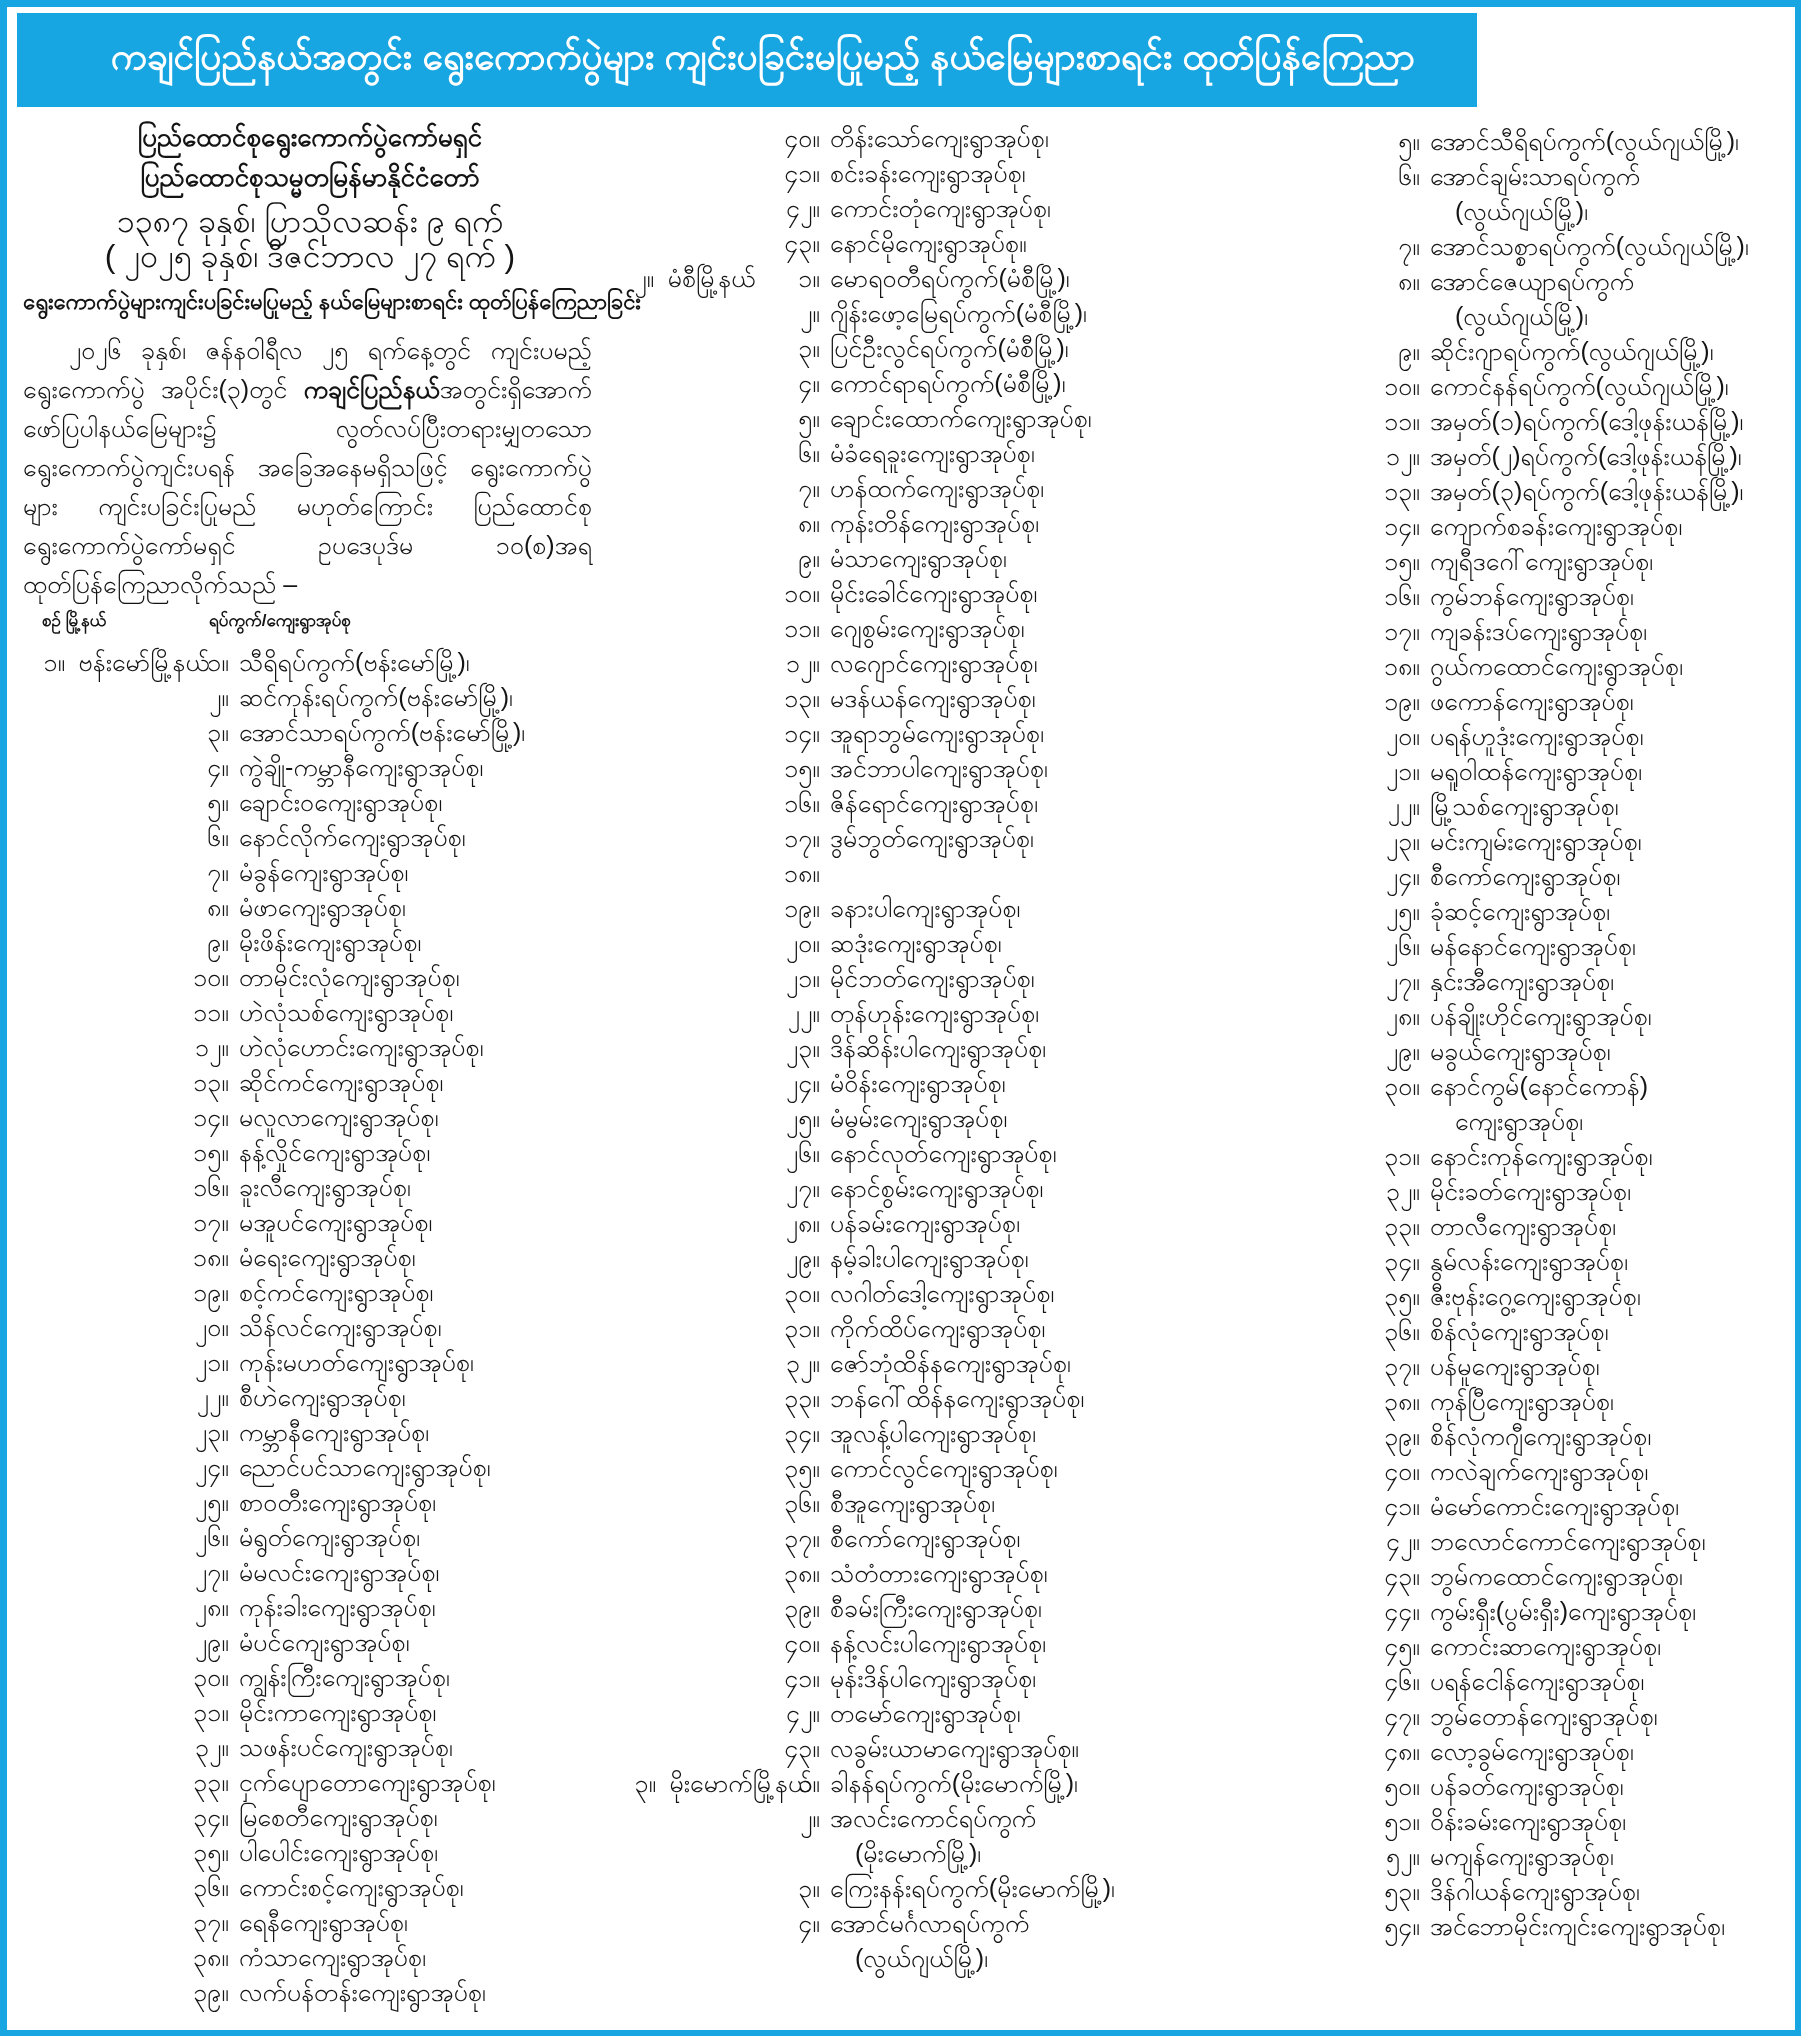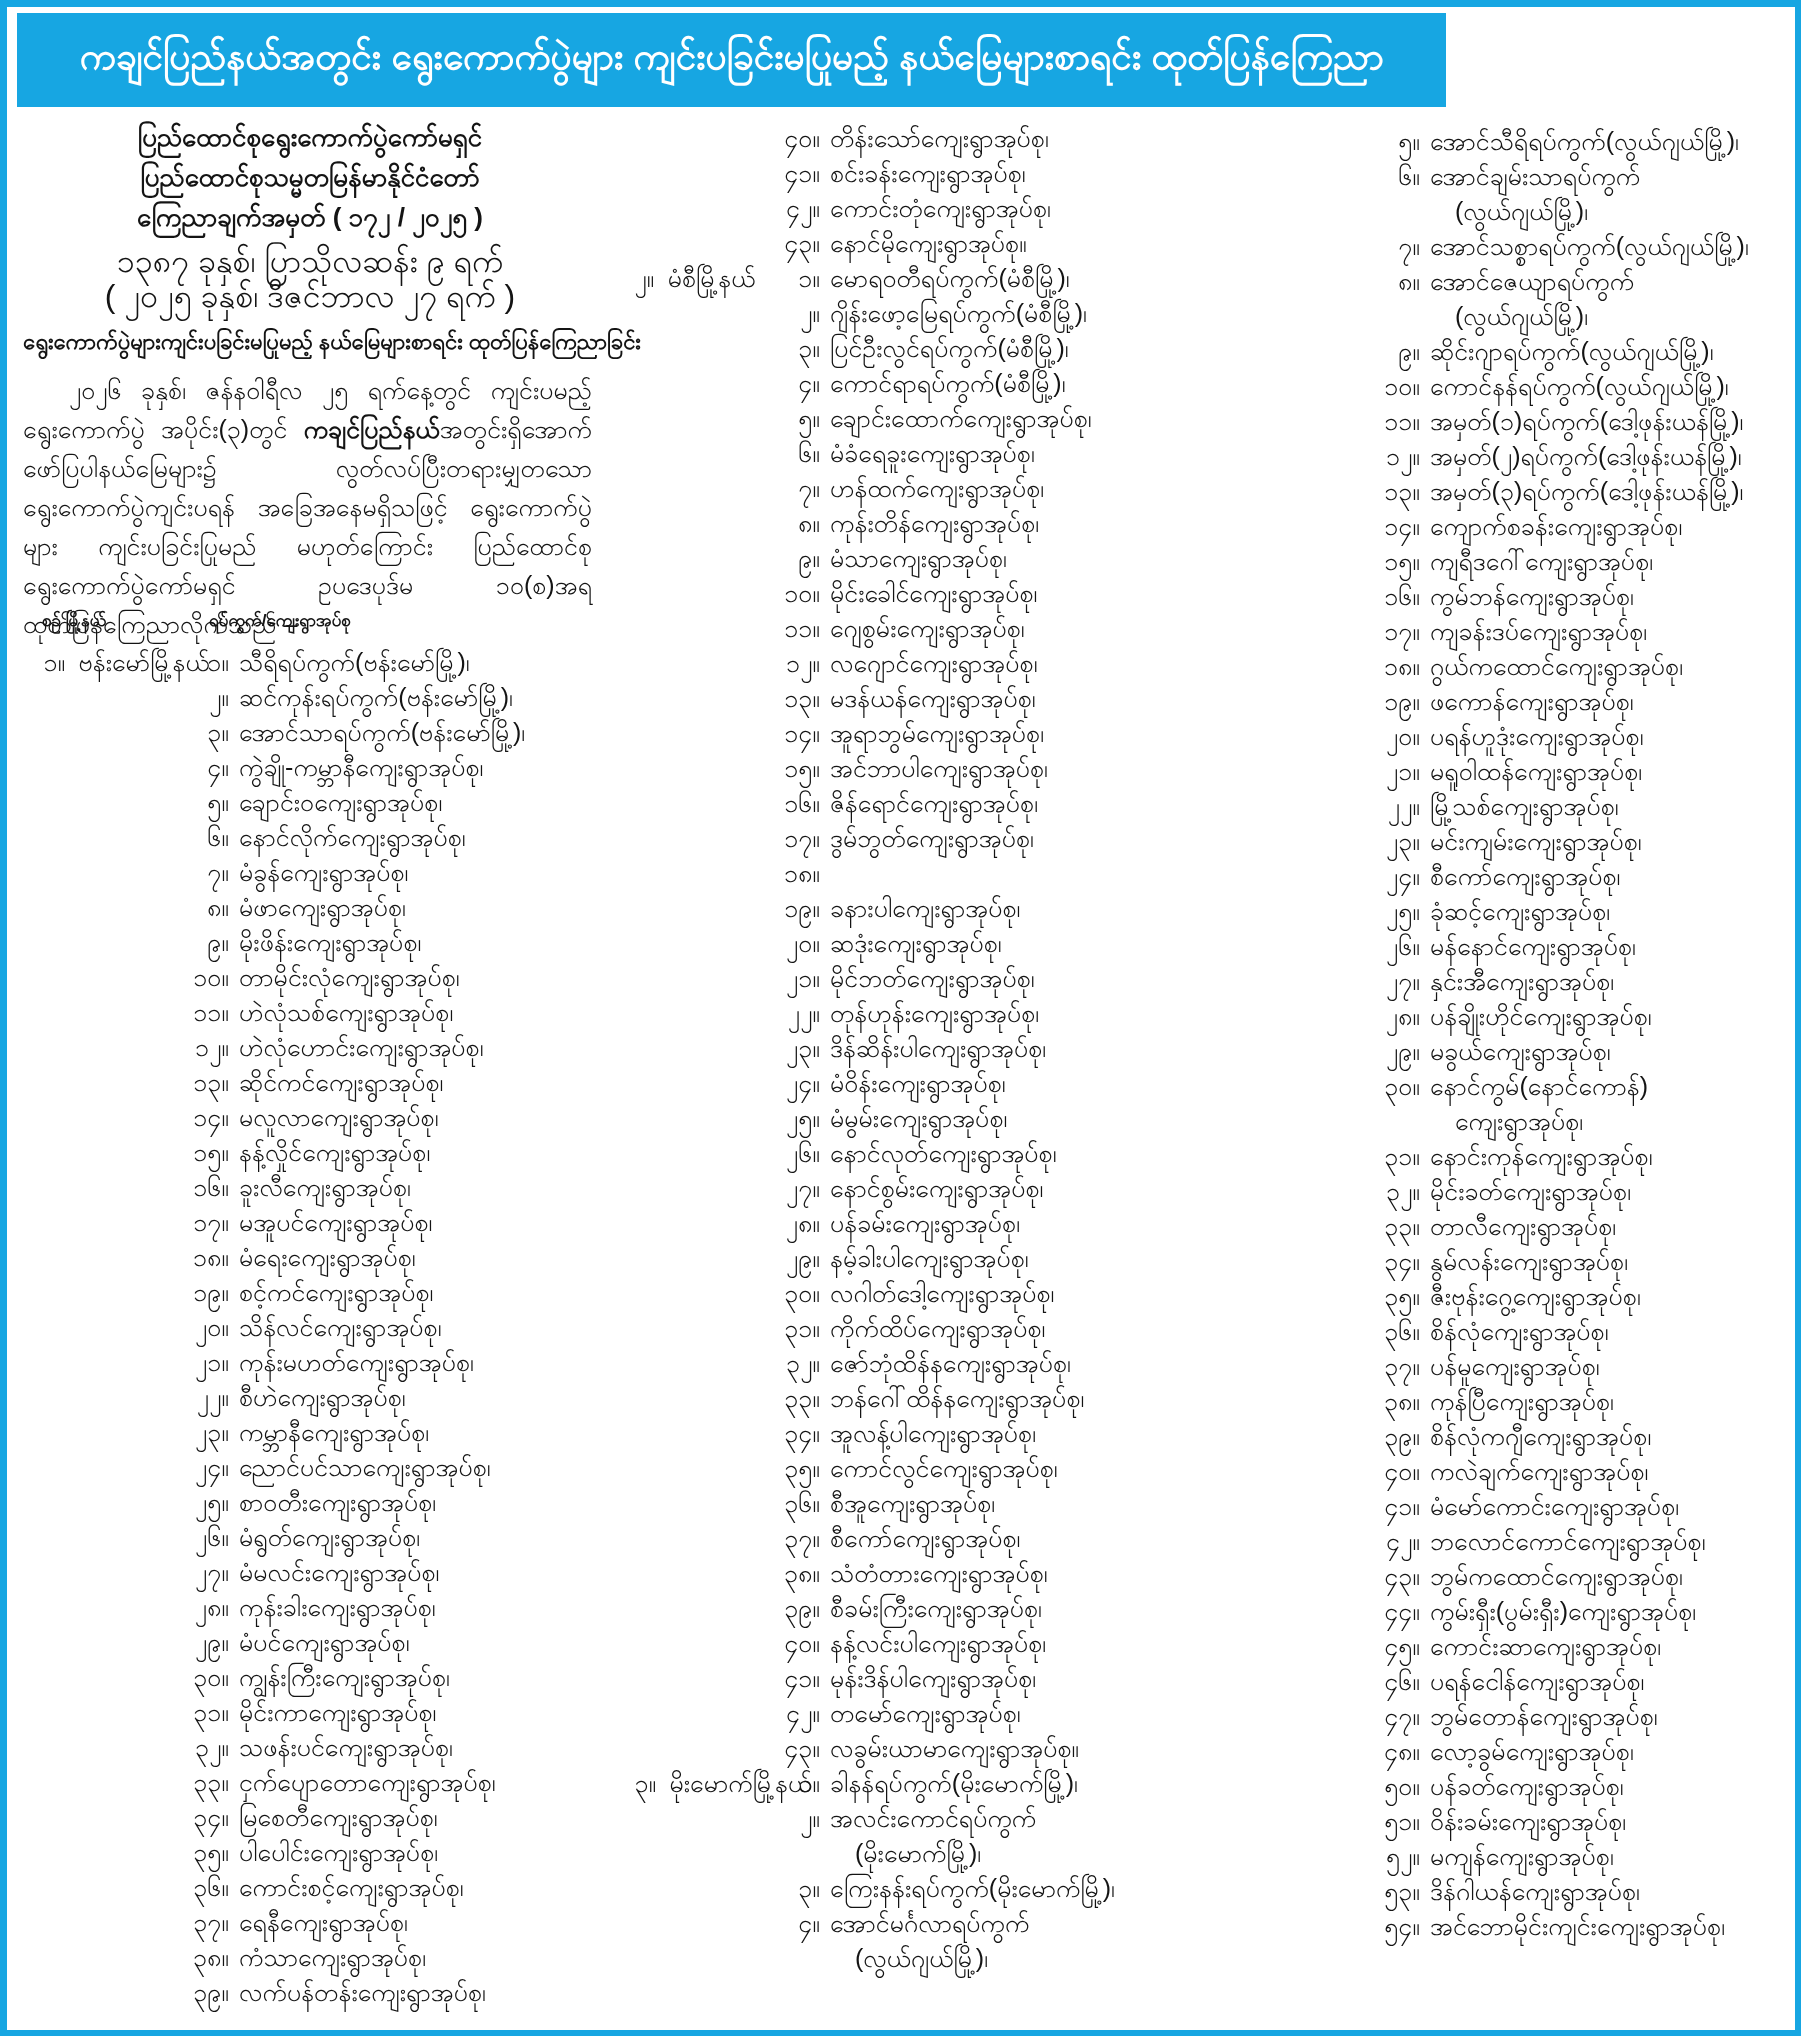--- a/index.html
+++ b/index.html
@@ -3,21 +3,21 @@
 <meta charset="utf-8">
 <style>
   html,body{margin:0;padding:0;background:#ffffff;}
   .page{
     position:relative;width:1802px;height:2037px;background:#ffffff;
     font-family:"Liberation Sans",sans-serif;color:#141414;overflow:hidden;
   }
   .frame{position:absolute;inset:0;border:7.4px solid var(--accent,#17a6e2);}
   .banner{
     position:absolute;left:17.4px;top:13.2px;width:1429px;height:94px;
-    background:var(--accent,#17a6e2);display:flex;align-items:center;justify-content:center;
+    background:var(--accent,#17a6e2);display:flex;align-items:center;justify-content:center;padding-left:31px;
   }
   .banner-title{color:#ffffff;font-weight:bold;font-size:37px;white-space:nowrap;}
   .intro{position:absolute;left:37px;top:117px;width:546px;text-align:center;}
   .i1{font-size:26px;font-weight:600;line-height:40px;white-space:nowrap;}
   .i2{font-size:32px;line-height:35px;white-space:nowrap;}
   .i1 + .i2{margin-top:6.6px;}
   .subject{
     margin:13.2px 0 0 -14px;width:574px;font-weight:bold;font-size:22px;
     white-space:nowrap;text-align:center;
   }
@@ -48,21 +48,20 @@
 <div class="page">
   <div class="frame"></div>
 
   <div class="banner">
     <span class="banner-title">ကချင်ပြည်နယ်အတွင်း ရွေးကောက်ပွဲများ ကျင်းပခြင်းမပြုမည့် နယ်မြေများစာရင်း ထုတ်ပြန်ကြေညာ</span>
   </div>
 
   <div class="intro">
     <div class="i1">ပြည်ထောင်စုရွေးကောက်ပွဲကော်မရှင်</div>
     <div class="i1">ပြည်ထောင်စုသမ္မတမြန်မာနိုင်ငံတော်</div>
-    <div class="i1">ကြေညာချက်အမှတ် ( ၁၇၂ / ၂၀၂၅ )</div>
     <div class="i2">၁၃၈၇ ခုနှစ်၊ ပြာသိုလဆန်း ၉ ရက်</div>
     <div class="i2">( ၂၀၂၅ ခုနှစ်၊ ဒီဇင်ဘာလ ၂၇ ရက် )</div>
     <div class="subject">ရွေးကောက်ပွဲများကျင်းပခြင်းမပြုမည့် နယ်မြေများစာရင်း ထုတ်ပြန်ကြေညာခြင်း</div>
     <p class="bodytext"><span>၂၀၂၆ ခုနှစ်၊ ဇန်နဝါရီလ ၂၅ ရက်နေ့တွင် ကျင်းပမည့် ရွေးကောက်ပွဲ အပိုင်း(၃)တွင် </span><b>ကချင်ပြည်နယ်</b><span>အတွင်းရှိအောက်ဖော်ပြပါနယ်မြေများ၌ လွတ်လပ်ပြီးတရားမျှတသော ရွေးကောက်ပွဲကျင်းပရန် အခြေအနေမရှိသဖြင့် ရွေးကောက်ပွဲများ ကျင်းပခြင်းပြုမည် မဟုတ်ကြောင်း ပြည်ထောင်စုရွေးကောက်ပွဲကော်မရှင် ဥပဒေပုဒ်မ ၁၀(စ)အရ ထုတ်ပြန်ကြေညာလိုက်သည် –</span></p>
   </div>
 
   <div class="thead">
     <span class="h-left">စဉ် မြို့နယ်</span>
     <span class="h-right">ရပ်ကွက်/ကျေးရွာအုပ်စု</span>
   </div>

